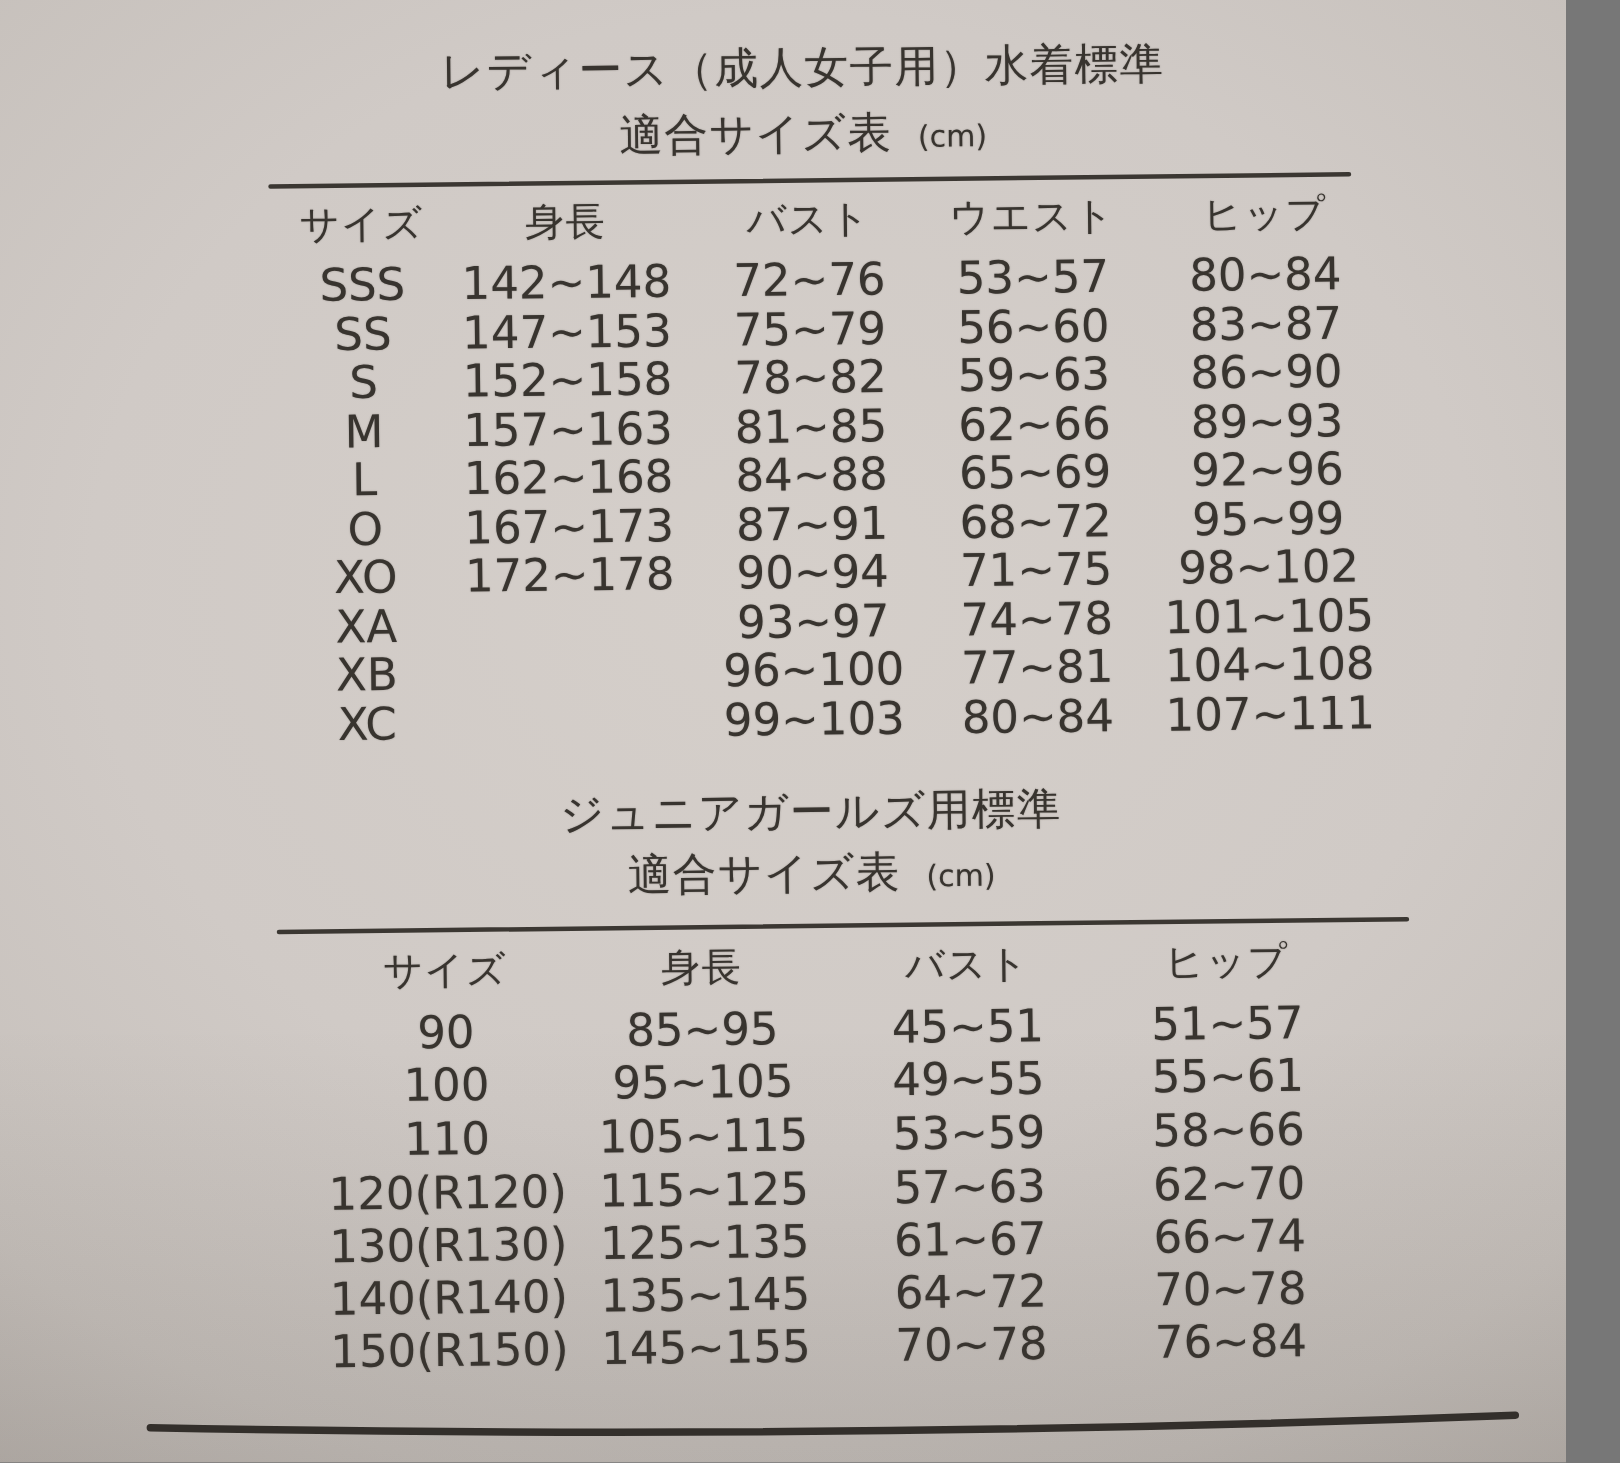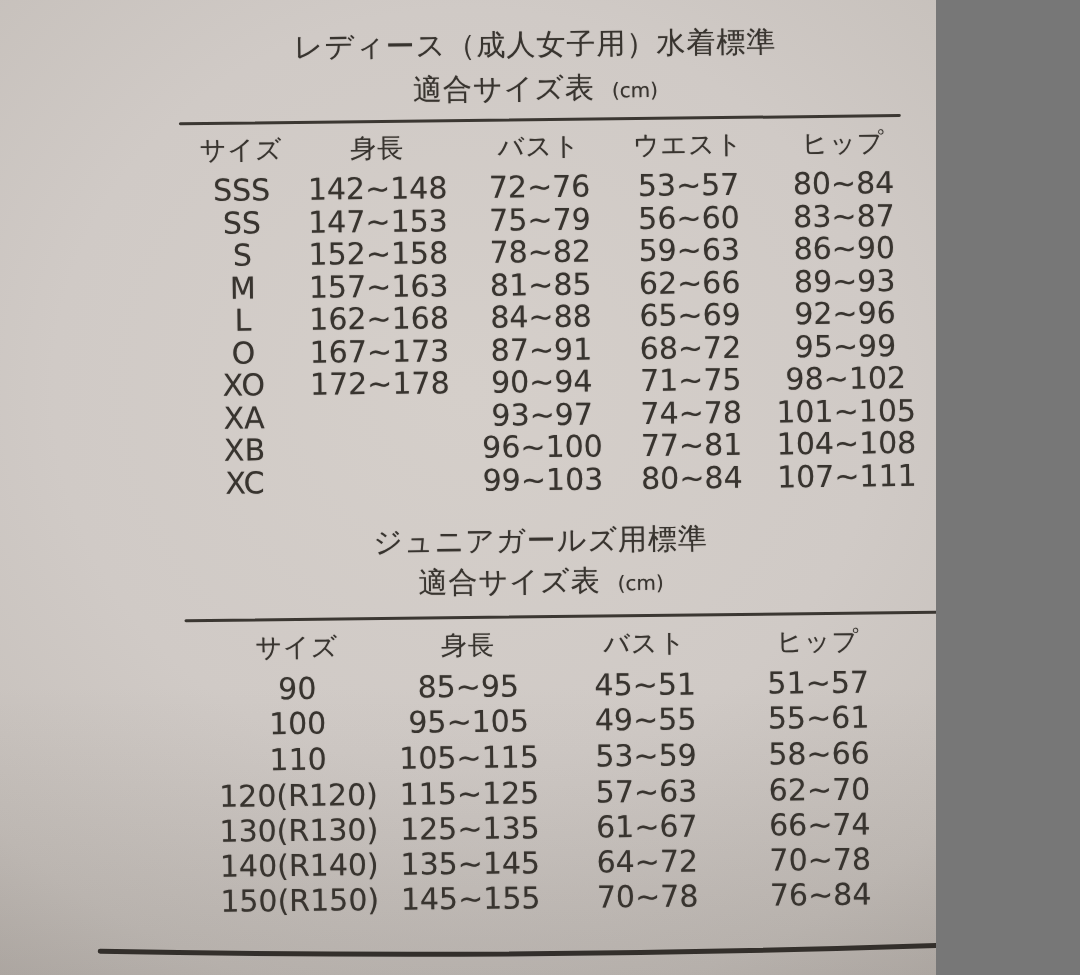--- a/index.html
+++ b/index.html
@@ -1,18 +1,18 @@
 <!DOCTYPE html>
 <html><head>
 <meta charset="utf-8">
 <style>
   html,body{margin:0;padding:0;background:#777;}
   .photo{
     position:relative;
-    width:936px;height:975px;
+    width:1044px;height:975px;
     overflow:hidden;
     font-family:"DejaVu Sans",sans-serif;
     background:
       linear-gradient(180deg, rgba(0,0,0,0) 70%, rgba(35,30,26,0.10) 100%),
       radial-gradient(ellipse 130% 115% at 50% 40%,
         #d5cfca 0%, #d0cac6 34%, #c6c0bb 55%, #ada6a0 78%, #8f8881 100%);
   }
   .content{
     position:absolute;inset:0;
     transform:rotate(-0.65deg);

